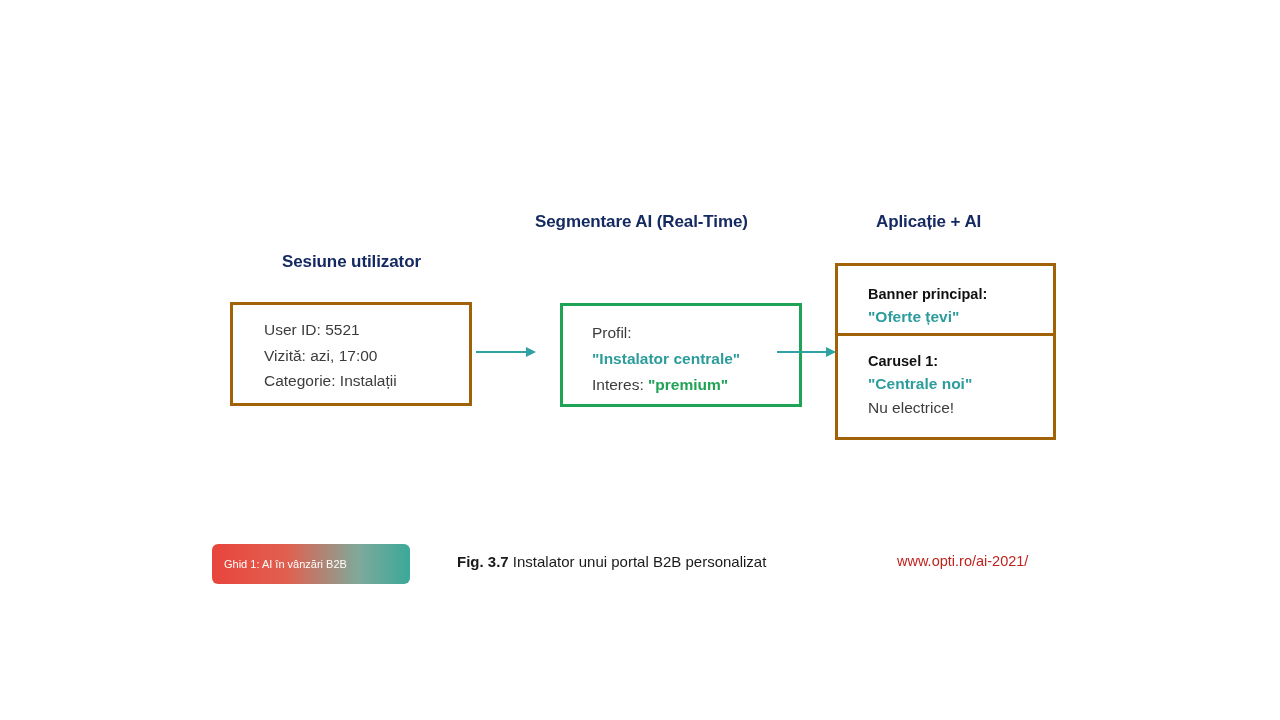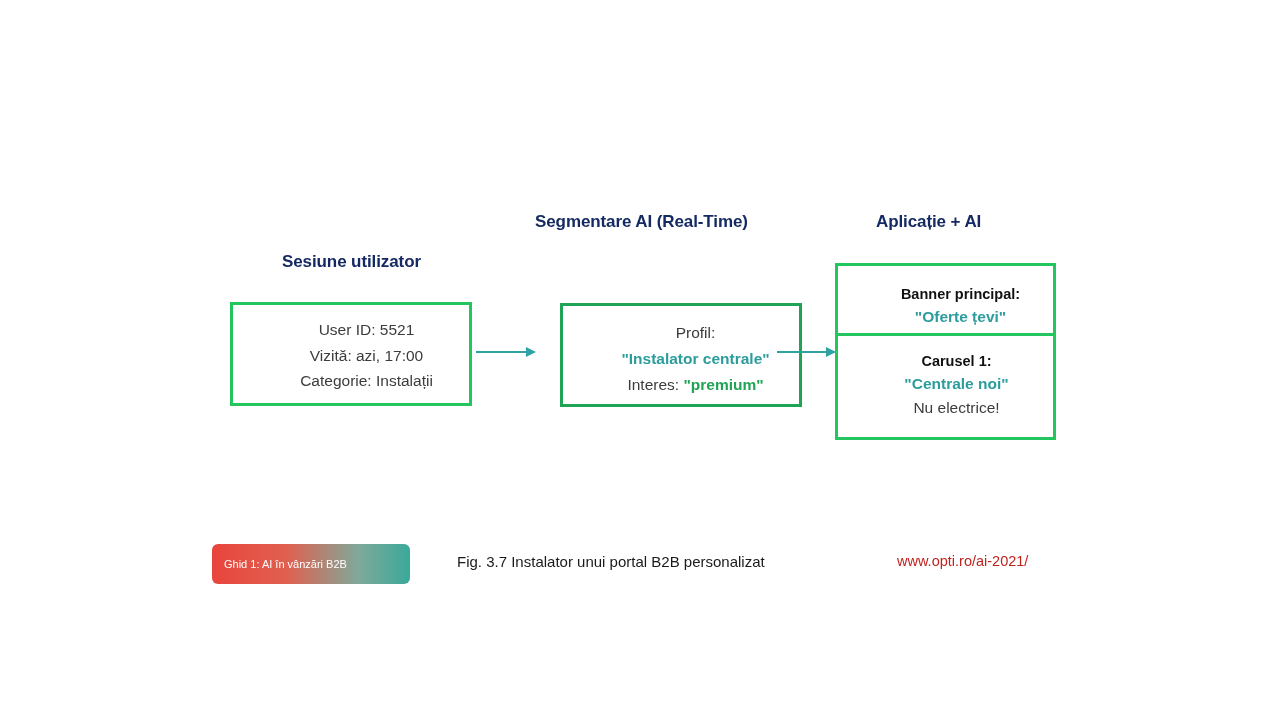--- a/index.html
+++ b/index.html
@@ -31,22 +31,21 @@
   }
   #title-session  { left: 282px; top: 212px; margin-top: 40px; }
   #title-segment  { left: 535px; top: 212px; }
   #title-app      { left: 876px; top: 212px; }
 
   
   .node {
     position: absolute;
     box-sizing: border-box;
     background: #ffffff;
-    border: 3px solid #22c55e;
-    text-align: center;
+    border: 3px solid #a16207;
   }
 
   #box-session {
     left: 230px;
     top: 302px;
     width: 242px;
     height: 104px;
     padding: 12px 0 0 31px;
   }
   #box-segment {
@@ -135,21 +134,21 @@
   }
   #caption {
     position: absolute;
     left: 457px;
     top: 553px;
     font-size: 15px;
     color: #1a1a1a;
     white-space: nowrap;
   }
   #caption .figno {
-    font-weight: normal;
+    font-weight: bold;
   }
   #site-url {
     position: absolute;
     left: 897px;
     top: 553px;
     font-size: 14.5px;
     color: #c0231e;
     white-space: nowrap;
   }
 </style>

